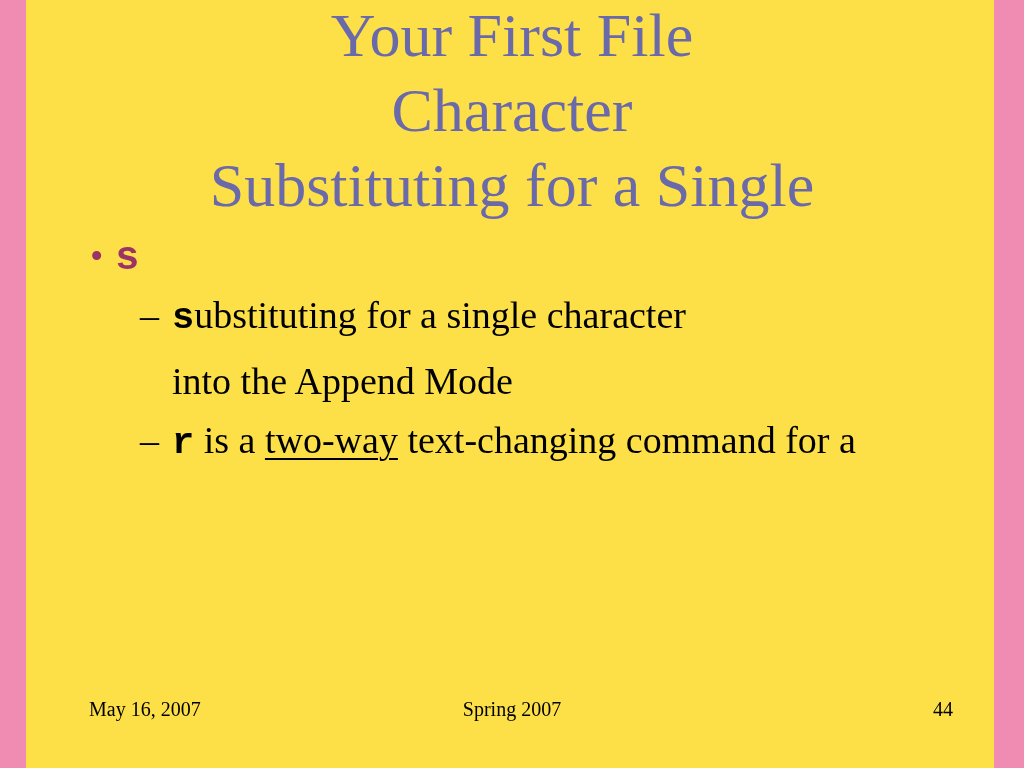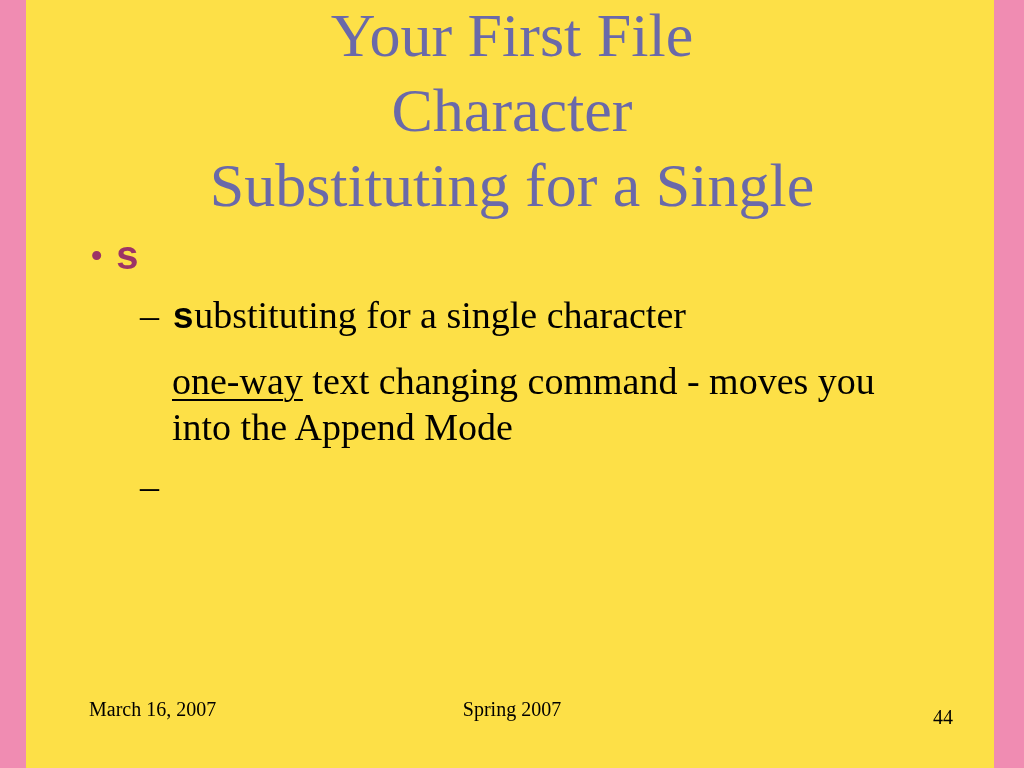--- a/index.html
+++ b/index.html
@@ -53,21 +53,21 @@
     text-decoration-thickness: 2px;
   }
   .list .mono { font-size: 37px; }
 
   .footer {
     position: absolute; left: 0; right: 0; top: 698px; height: 28px;
     font-size: 20px; color: #000000;
   }
   .footer .date { position: absolute; left: 89px; top: 0; }
   .footer .term { position: absolute; left: 0; right: 0; top: 0; text-align: center; }
-  .footer .pagenum { position: absolute; right: 71px; top: 8px; }
+  .footer .pagenum { position: absolute; right: 71px; top: 0; }
 </style>
 </head>
 <body>
 
 <div class="slide">
 
   <div class="pink-strip left"></div>
   <div class="pink-strip right"></div>
 
   <div class="title">
@@ -82,29 +82,29 @@
   </div>
 
   <div class="list">
 
     <div class="item item1">
       <span class="dash">–</span>
       <div><span class="mono">s</span><span>ubstituting for a single character</span></div>
     </div>
 
     <div class="item para1">
-      <div><span class="u">one-way</span><span> text changing command - moves you</span></div>
       <div>into the Append Mode</div>
     </div>
 
     <div class="item item2">
       <span class="dash">–</span>
+      <div><span class="mono">r</span><span> is a </span><span class="u">two-way</span><span> text-changing command for a</span></div>
     </div>
 
   </div>
 
   <div class="footer">
-    <span class="date">March 16, 2007</span>
+    <span class="date">May 16, 2007</span>
     <span class="term">Spring 2007</span>
     <span class="pagenum">44</span>
   </div>
 
 </div>
 
 </body></html>

